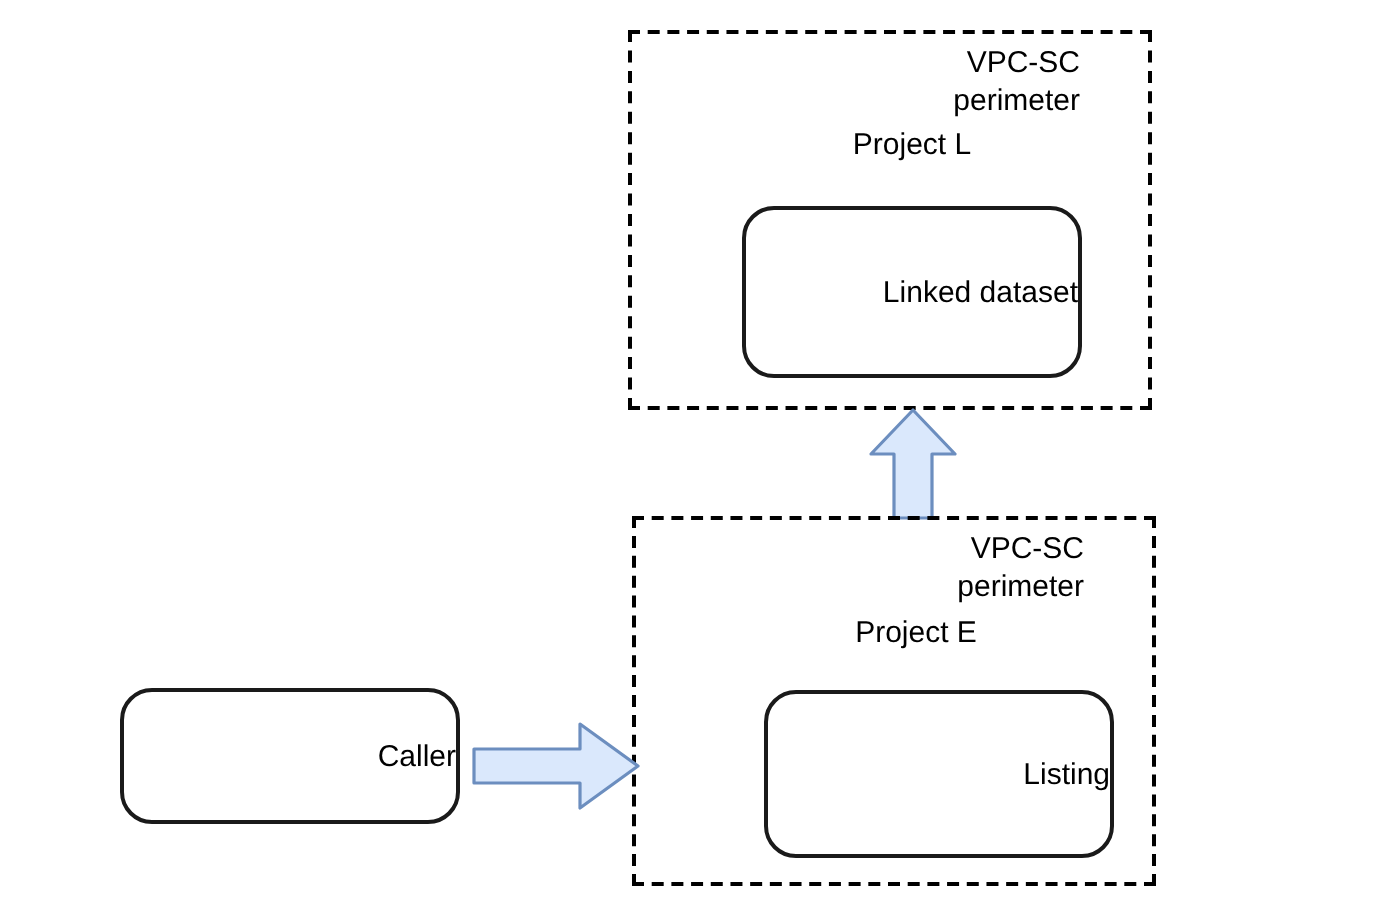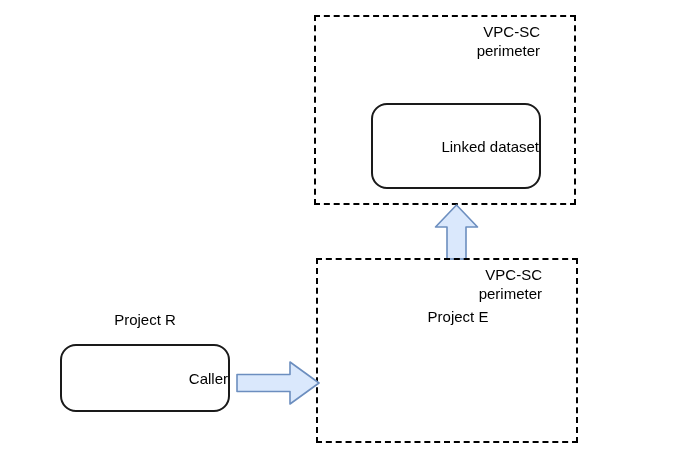--- a/index.html
+++ b/index.html
@@ -140,38 +140,41 @@
 </head>
 <body>
 
 <div id="canvas">
 
   <div class="perimeter" id="perimeter-l"></div>
 
   <div class="perimeter-label" id="perimeter-l-label">VPC-SC
 perimeter</div>
 
+  <div class="project-label" id="project-l-label">Project L</div>
 
   <div class="node" id="node-linked-dataset">
     <span class="node-label">Linked dataset</span>
   </div>
 
   <svg class="arrow" id="arrow-up" viewBox="0 0 45 56">
     <polygon points="22.5,1 43.5,23 32,23 32,55 13,55 13,23 1.5,23" fill="#dae8fc" stroke="#6c8ebf" stroke-width="1.6" stroke-linejoin="round"></polygon>
   </svg>
 
   <div class="perimeter" id="perimeter-e"></div>
 
   <div class="perimeter-label" id="perimeter-e-label">VPC-SC
 perimeter</div>
 
   <div class="project-label" id="project-e-label">Project E</div>
 
+  <div class="node" id="node-listing">
+    <span class="node-label">Listing</span>
+  </div>
 
-  <div class="project-label" id="project-r-label">Project R</div>
 
   <div class="node" id="node-caller">
     <span class="node-label">Caller</span>
   </div>
 
   <svg class="arrow" id="arrow-right" viewBox="0 0 84 46">
     <polygon points="1,14.5 54,14.5 54,2 83,23 54,44 54,31.5 1,31.5" fill="#dae8fc" stroke="#6c8ebf" stroke-width="1.6" stroke-linejoin="round"></polygon>
   </svg>
 
 </div>

